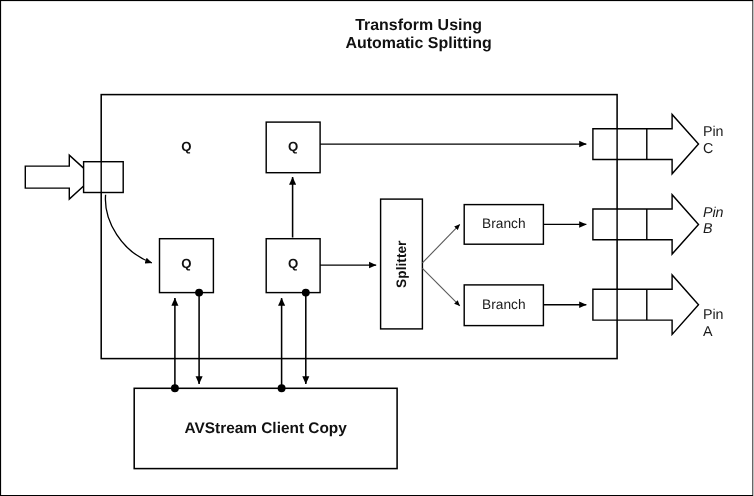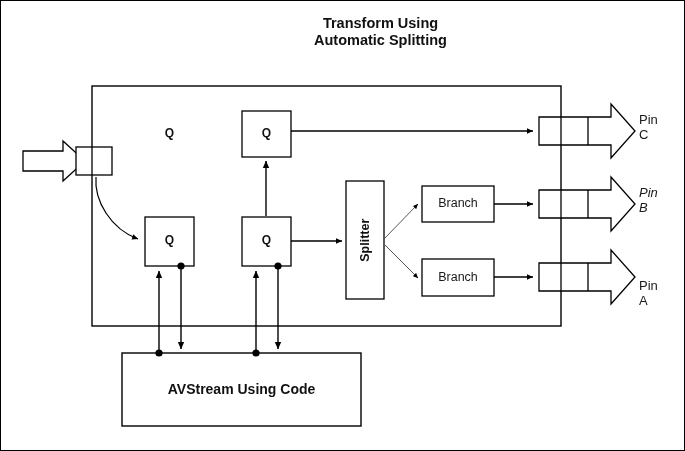--- a/index.html
+++ b/index.html
@@ -170,15 +170,15 @@
   <div class="txt plainlabel" style="left:421px; top:195px; width:72px; font-weight:normal;">Branch</div>
   <div class="txt plainlabel" style="left:421px; top:269px; width:72px; font-weight:normal;">Branch</div>
 
   <div class="txt pinlabel" style="left:638px; top:112px; width:40px;"><span>Pin</span>
 <span>C</span></div>
   <div class="txt pinlabel" style="left:638px; top:185px; width:40px;font-style:italic;"><span>Pin</span>
 <span>B</span></div>
   <div class="txt pinlabel" style="left:638px; top:258px; width:40px;margin-top:20px;"><span>Pin</span>
 <span>A</span></div>
 
-  <div class="txt boxlabel" style="left:121px; top:380px; width:239px; font-size:14px;">AVStream Using Code</div>
+  <div class="txt boxlabel" style="left:121px; top:380px; width:239px; font-size:14px;">AVStream Client Copy</div>
 
 </div>
 
 </body></html>

